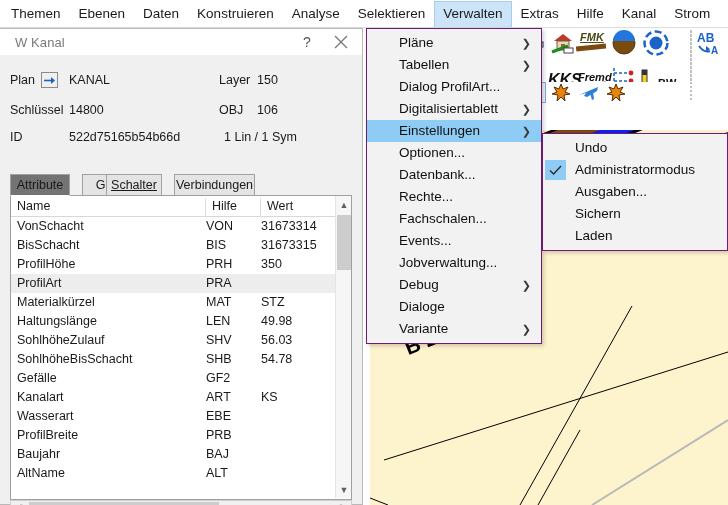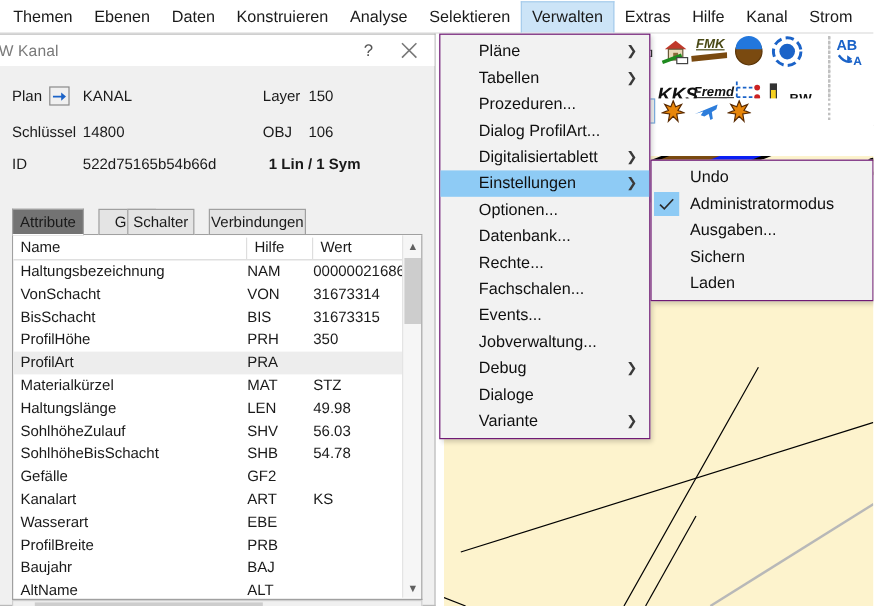--- a/index.html
+++ b/index.html
@@ -164,21 +164,21 @@
     background: #f0f0f0;
     border: 1px solid #b9b9b9;
     border-left: none;
   }
   .dlg-titlebar {
     position: absolute; left: 0; top: 0; width: 100%; height: 26px;
     background: #ffffff;
     display: flex; align-items: center;
   }
   .dlg-title {
-    font-size: 13px; color: #7a7a7a; padding-left: 0; letter-spacing: 0.1px;
+    font-size: 13px; color: #7a7a7a; padding-left: 16px; letter-spacing: 0.1px;
   }
   .dlg-help {
     position: absolute; right: 44px; top: 3px; width: 22px; height: 20px;
     font-size: 14px; color: #555; text-align: center; line-height: 20px;
     cursor: default;
   }
   .dlg-close {
     position: absolute; right: 8px; top: 2px; width: 26px; height: 22px;
     display: flex; align-items: center; justify-content: center;
     cursor: default;
@@ -437,46 +437,41 @@
       <div class="field-row" style="left:0;top:48px;width:360px;">
         <span class="fr-label" style="left:11px;">Schlüssel</span>
         <span class="fr-value" style="left:70px;">14800</span>
         <span class="fr-label" style="left:220px;">OBJ</span>
         <span class="fr-value" style="left:258px;">106</span>
       </div>
 
       <div class="field-row" style="left:0;top:75px;width:360px;">
         <span class="fr-label" style="left:11px;">ID</span>
         <span class="fr-value" style="left:70px;">522d75165b54b66d</span>
-        <span class="fr-value" style="left:225px;font-weight:bold;">1 Lin / 1 Sym</span>
+        <span class="fr-value" style="left:225px;">1 Lin / 1 Sym</span>
       </div>
 
       <div class="tabstrip">
         <div class="tab sel" style="left:0;width:60px;">Attribute</div>
         <div class="tab" style="left:72px;width:48px;text-align:right;">Grafik</div>
-        <div class="tab" style="left:96px;width:56px;">Schalter</div>
+        <div class="tab" style="left:96px;width:56px;text-decoration:underline;">Schalter</div>
         <div class="tab" style="left:164px;width:81px;">Verbindungen</div>
       </div>
 
       <div class="tablewrap">
         <div class="thead">
           <div class="th" style="left:0;width:194px;">Name</div>
           <div class="th-div" style="left:194px;"></div>
           <div class="th" style="left:195px;width:55px;">Hilfe</div>
           <div class="th-div" style="left:249px;"></div>
           <div class="th" style="left:250px;width:75px;">Wert</div>
         </div>
 
         <div class="tbody">
           <div class="trow">
-            <span class="td-name">Haltungsbezeichnung</span>
-            <span class="td-kurz">NAM</span>
-            <span class="td-wert">00000021686</span>
-          </div>
-          <div class="trow">
             <span class="td-name">VonSchacht</span>
             <span class="td-kurz">VON</span>
             <span class="td-wert">31673314</span>
           </div>
           <div class="trow">
             <span class="td-name">BisSchacht</span>
             <span class="td-kurz">BIS</span>
             <span class="td-wert">31673315</span>
           </div>
           <div class="trow">
@@ -560,23 +555,20 @@
   <div class="menu-panel" id="verwalten-menu">
     <div class="menu-item">
       <span>Pläne</span>
       <span class="arrow">❯</span>
     </div>
     <div class="menu-item">
       <span>Tabellen</span>
       <span class="arrow">❯</span>
     </div>
     <div class="menu-item">
-      <span>Prozeduren...</span>
-    </div>
-    <div class="menu-item">
       <span>Dialog ProfilArt...</span>
     </div>
     <div class="menu-item">
       <span>Digitalisiertablett</span>
       <span class="arrow">❯</span>
     </div>
     <div class="menu-item hl">
       <span>Einstellungen</span>
       <span class="arrow">❯</span>
     </div>

